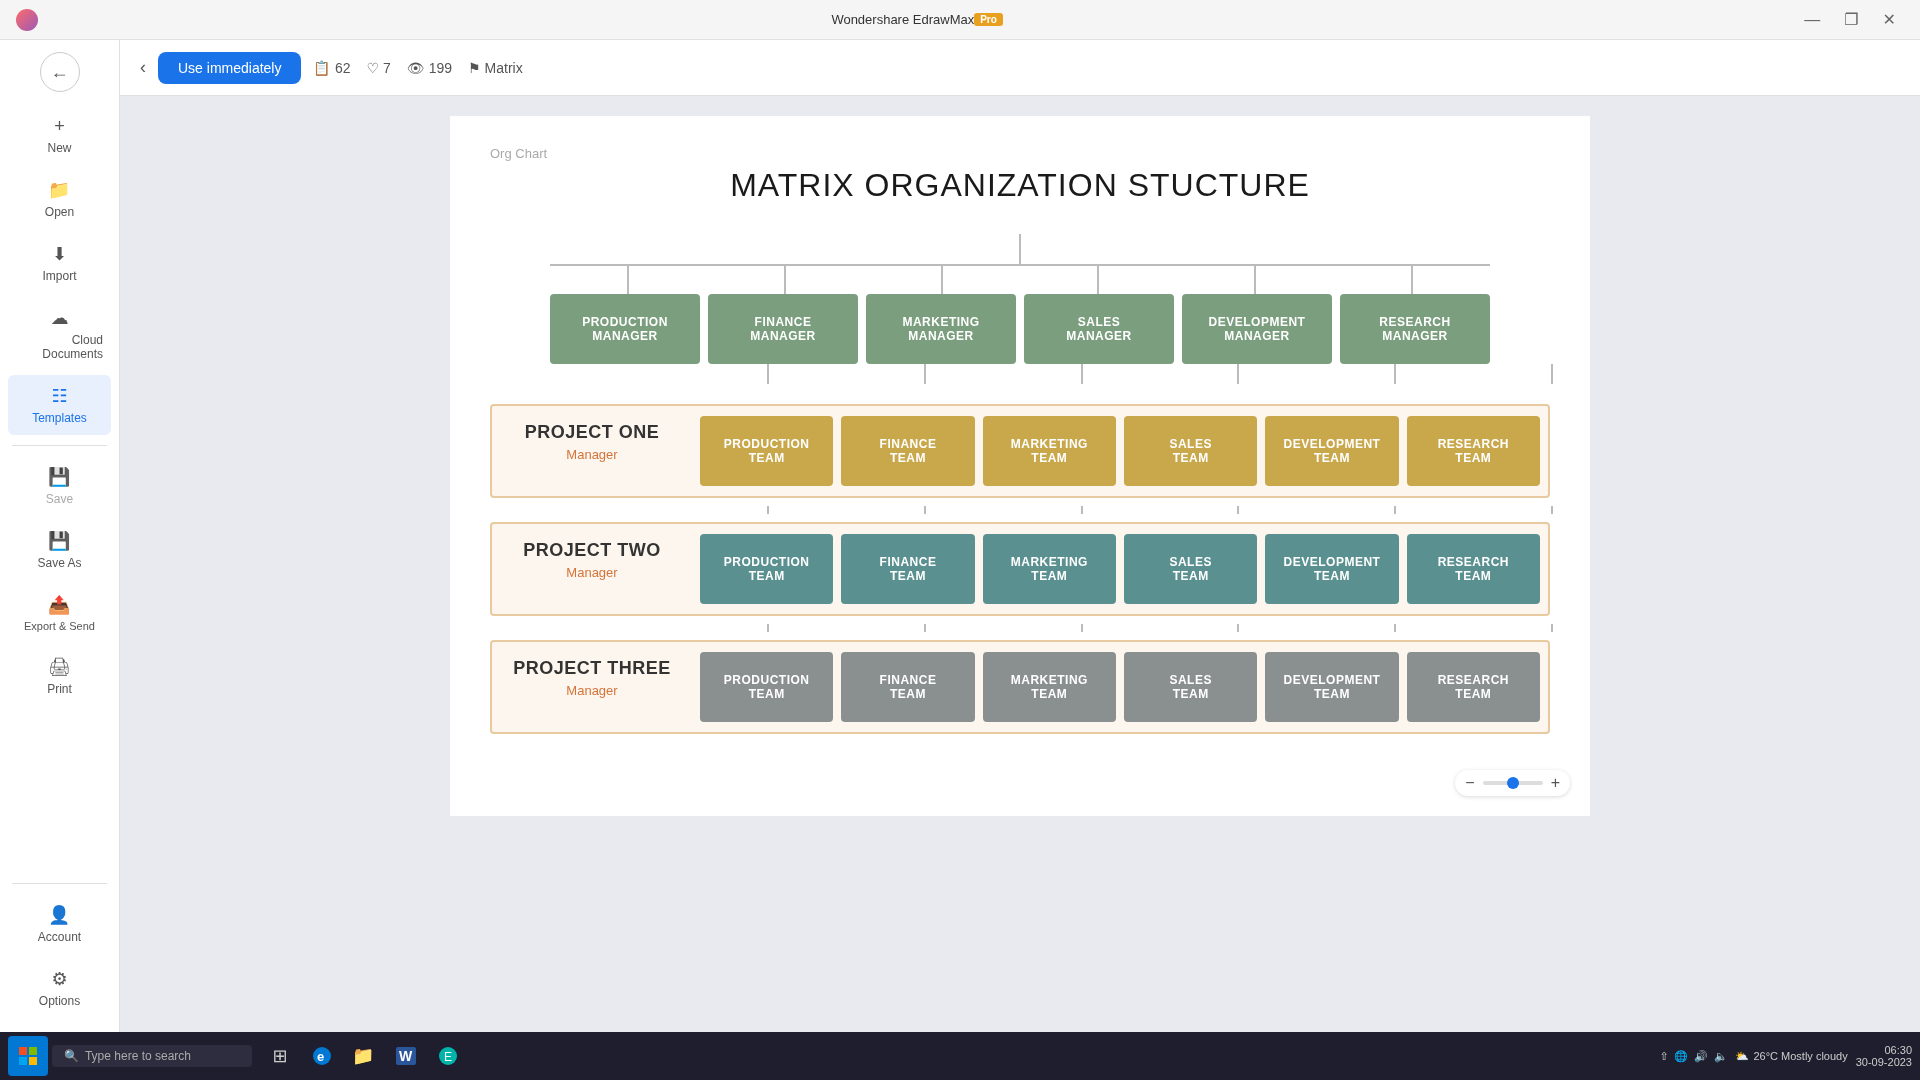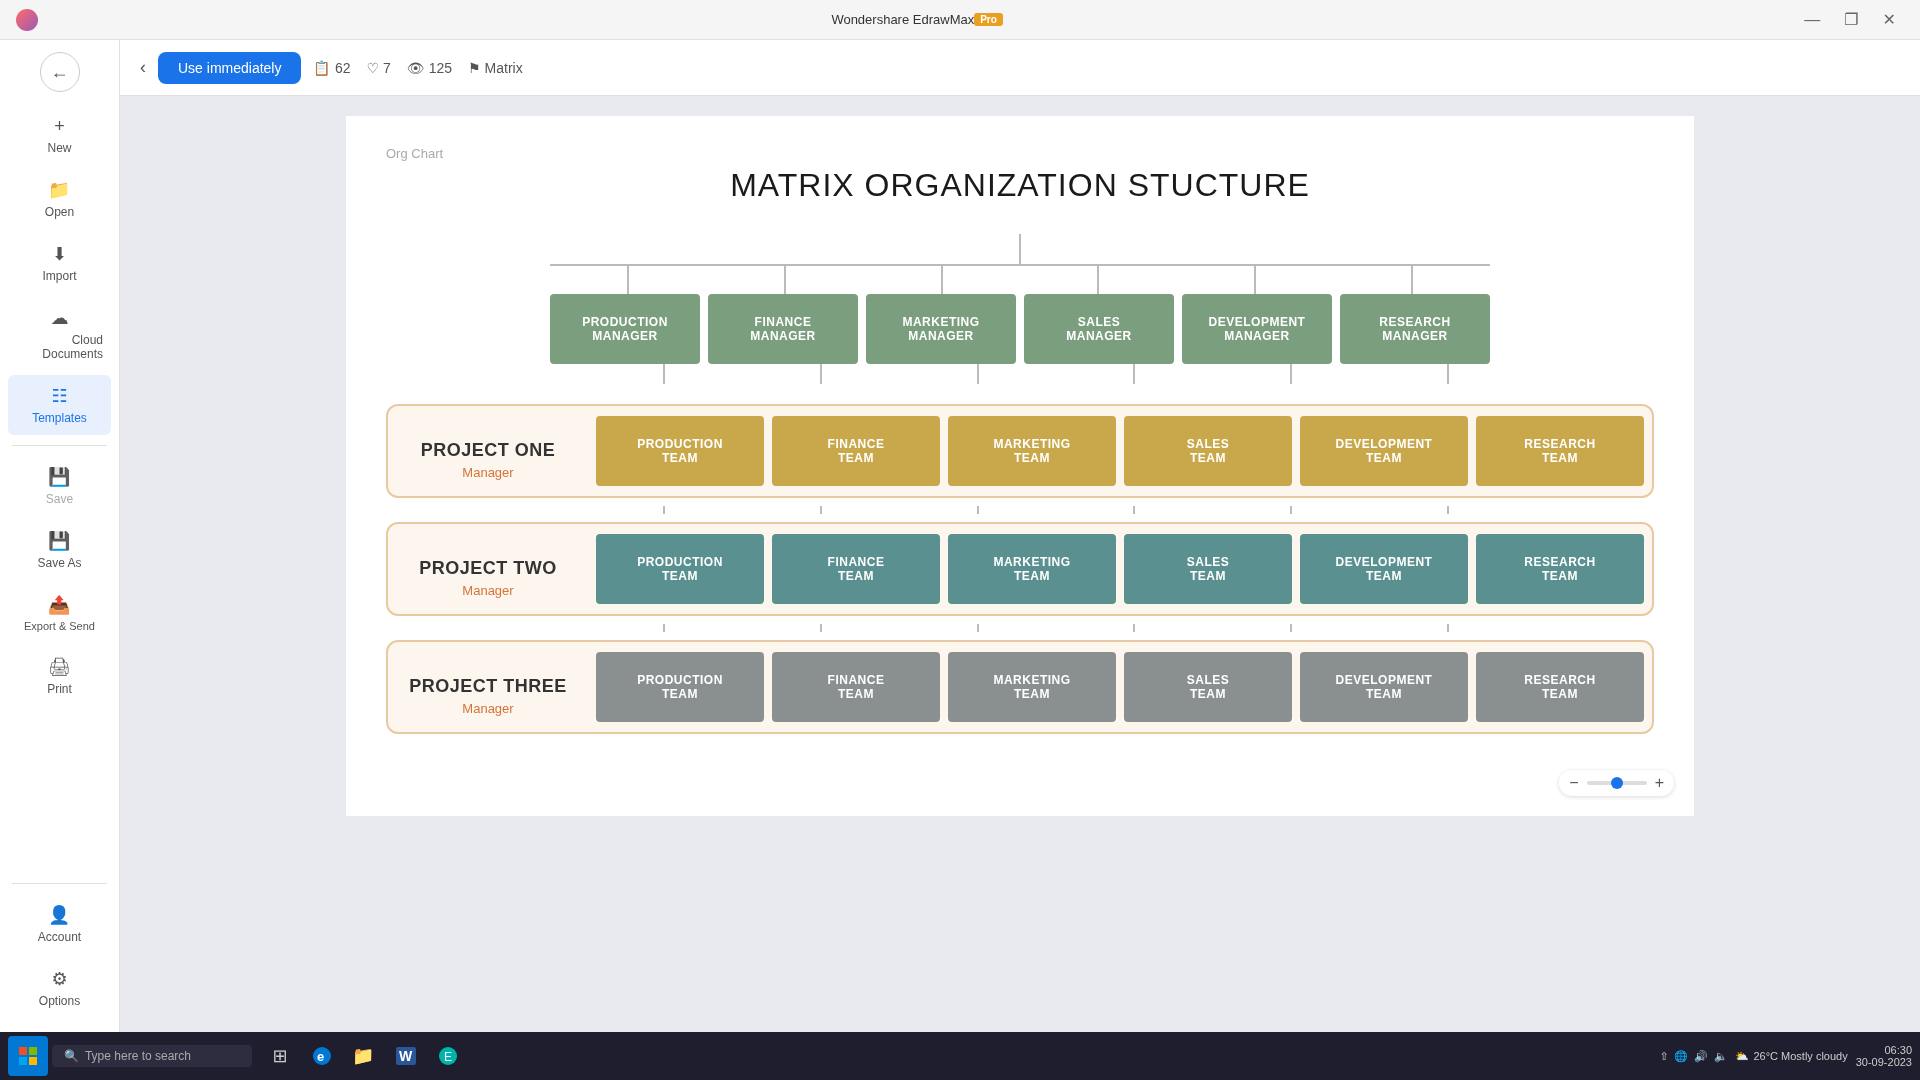--- a/index.html
+++ b/index.html
@@ -105,21 +105,21 @@
       flex: 1;
       background: #e8eaf0;
       overflow: auto;
       display: flex;
       justify-content: center;
       align-items: flex-start;
       padding: 20px;
     }
     .diagram-canvas {
       background: white;
-      width: 1348px;
+      width: 1140px;
       min-height: 700px;
       padding: 30px 40px 40px 40px;
       position: relative;
     }
     .org-label { color: #aaa; font-size: 13px; margin-bottom: 6px; }
     .org-title { font-size: 32px; font-weight: 400; color: #1a1a1a; text-align: center; margin-bottom: 30px; letter-spacing: 1px; }
 
     
     .org-chart { display: flex; flex-direction: column; align-items: center; width: 100%; }
 
@@ -163,23 +163,23 @@
     
     .projects-container {
       width: 100%;
       margin-top: 20px;
       display: flex;
       flex-direction: column;
       gap: 8px;
     }
     .project-row {
       display: flex;
-      align-items: flex-end;
+      align-items: flex-start;
       border: 2px solid #e8c9a0;
-      border-radius: 12px;
+      border-radius: 4px;
       background: #fdf6ee;
       min-height: 90px;
     }
     .project-label {
       width: 200px;
       display: flex;
       flex-direction: column;
       align-items: center;
       justify-content: center;
       padding: 16px;
@@ -325,21 +325,21 @@
         <div class="stat-item">
           <span>📋</span>
           <span>62</span>
         </div>
         <div class="stat-item">
           <span>♡</span>
           <span>7</span>
         </div>
         <div class="stat-item">
           <span>👁</span>
-          <span>125</span>
+          <span>199</span>
         </div>
         <button class="report-btn">
           <span>⚑</span>
           <span>Matrix</span>
         </button>
       </div>
     </div>
 
     <div class="diagram-area">
       <div class="diagram-canvas">

